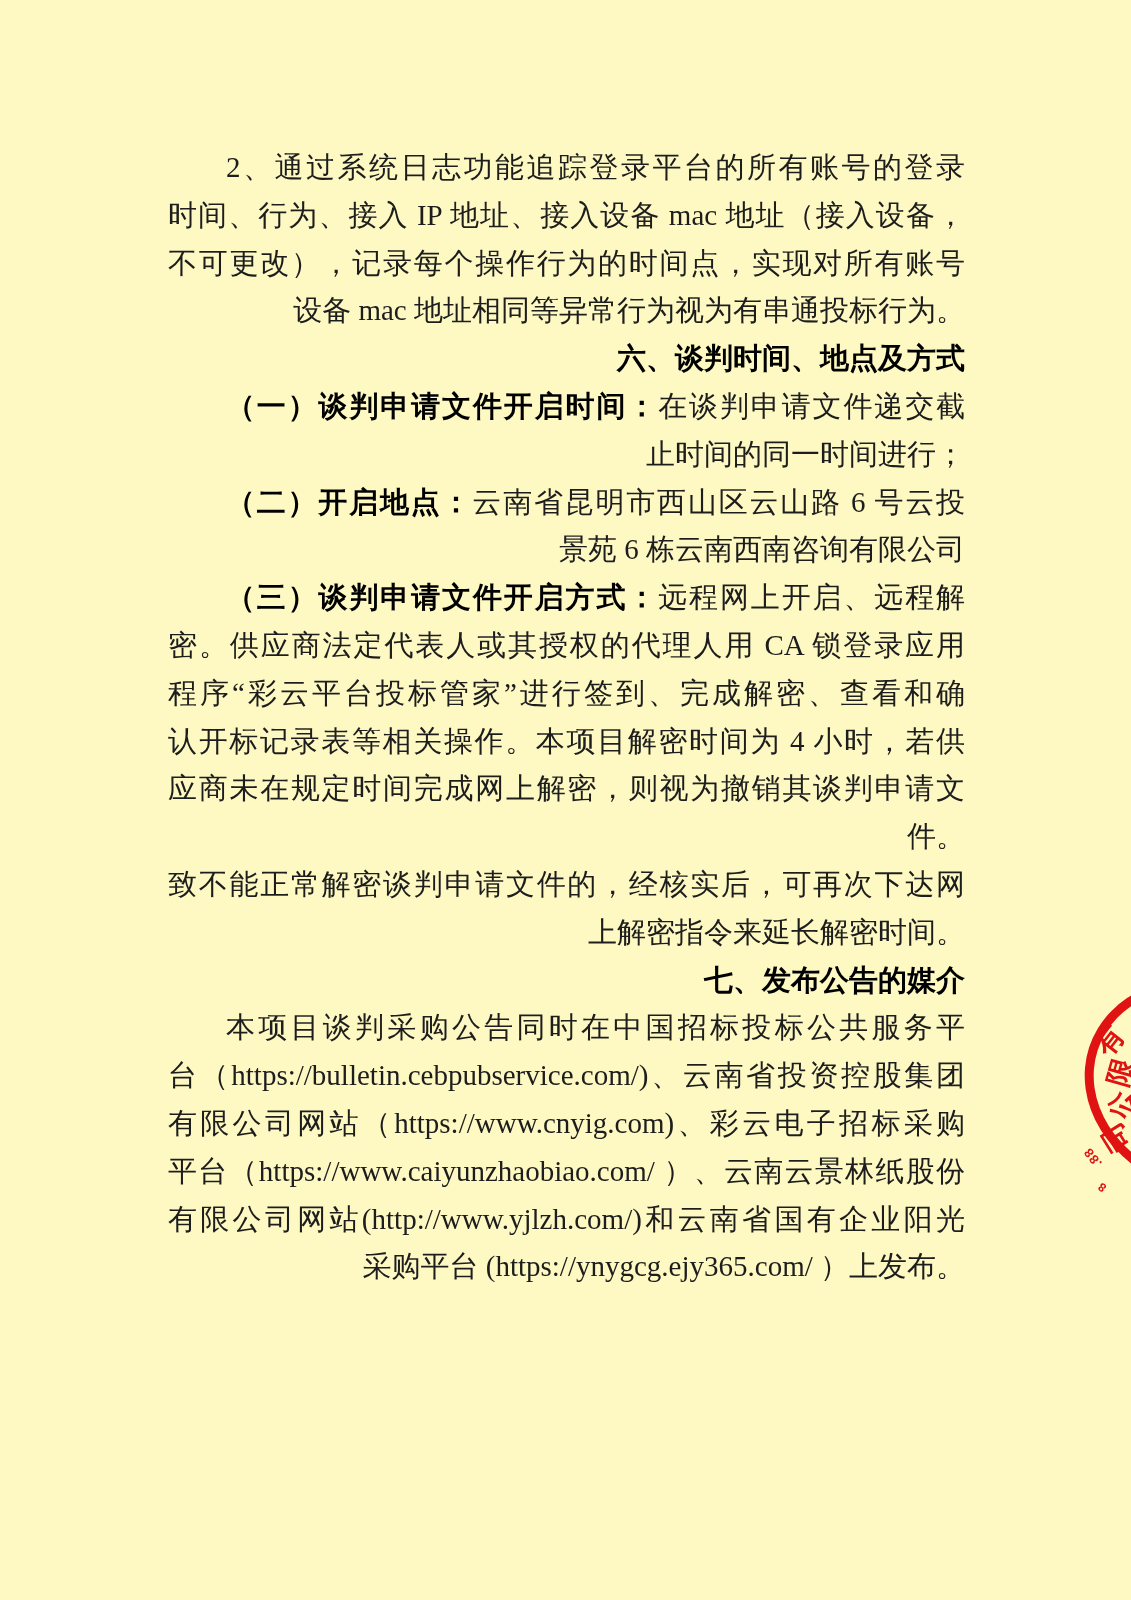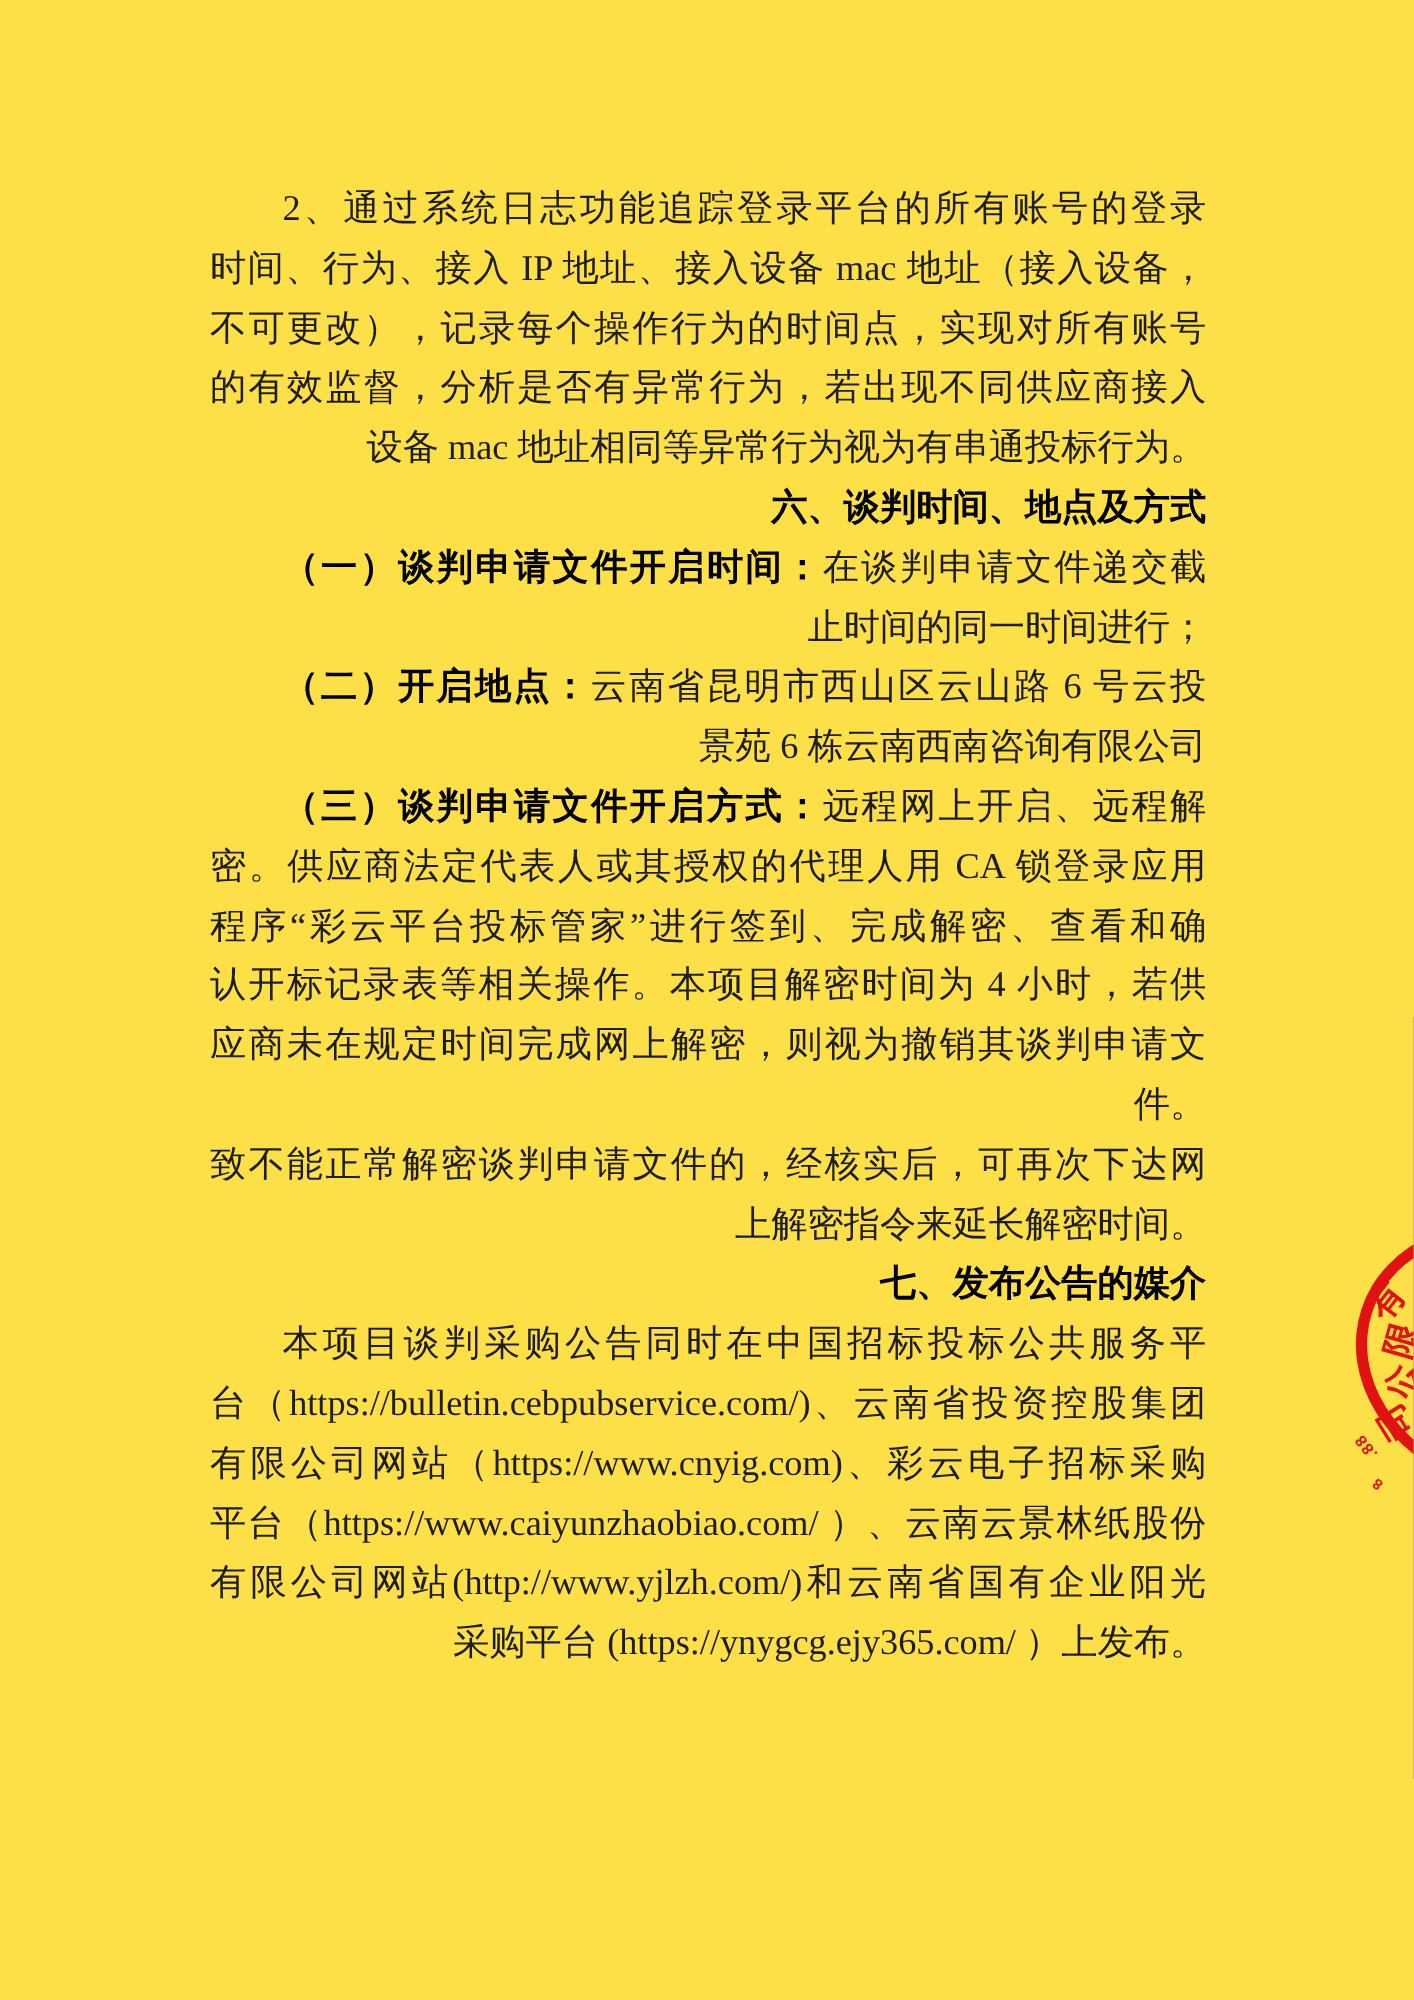--- a/index.html
+++ b/index.html
@@ -1,19 +1,19 @@
 <!DOCTYPE html>
 <html><head>
 <meta charset="utf-8">
 <style>
   html,body{margin:0;padding:0;background:#888;}
   .page{
     position:relative;
     width:1131px;height:1600px;
-    background:#fde047;
+    background:#fef9c3;
     overflow:hidden;
     font-family:"Liberation Serif","DejaVu Serif",serif;
     color:#1d1d1d;
   }
   .content{
     position:absolute;
     left:168px;top:144px;width:797px;
     font-size:29px;
   }
   .line{
@@ -77,21 +77,20 @@
 </style>
 </head>
 <body>
 
 <div class="page">
 
   <div class="content">
       <div class="line indent just"><span>2、通过系统日志功能追踪登录平台的所有账号的登录</span></div>
       <div class="line just"><span>时间、行为、接入 IP 地址、接入设备 mac 地址（接入设备，</span></div>
       <div class="line just"><span>不可更改），记录每个操作行为的时间点，实现对所有账号</span></div>
-      <div class="line just"><span>的有效监督，分析是否有异常行为，若出现不同供应商接入</span></div>
       <div class="line"><span>设备 mac 地址相同等异常行为视为有串通投标行为。</span></div>
       <div class="line indent heading"><span class="seg-b">六、谈判时间、地点及方式</span></div>
       <div class="line indent just"><span class="seg-b">（一）谈判申请文件开启时间：</span><span>在谈判申请文件递交截</span></div>
       <div class="line"><span>止时间的同一时间进行；</span></div>
       <div class="line indent just"><span class="seg-b">（二）开启地点：</span><span>云南省昆明市西山区云山路 6 号云投</span></div>
       <div class="line"><span>景苑 6 栋云南西南咨询有限公司</span></div>
       <div class="line indent just"><span class="seg-b">（三）谈判申请文件开启方式：</span><span>远程网上开启、远程解</span></div>
       <div class="line just"><span>密。供应商法定代表人或其授权的代理人用 CA 锁登录应用</span></div>
       <div class="line just"><span>程序“彩云平台投标管家”进行签到、完成解密、查看和确</span></div>
       <div class="line just"><span>认开标记录表等相关操作。本项目解密时间为 4 小时，若供</span></div>

